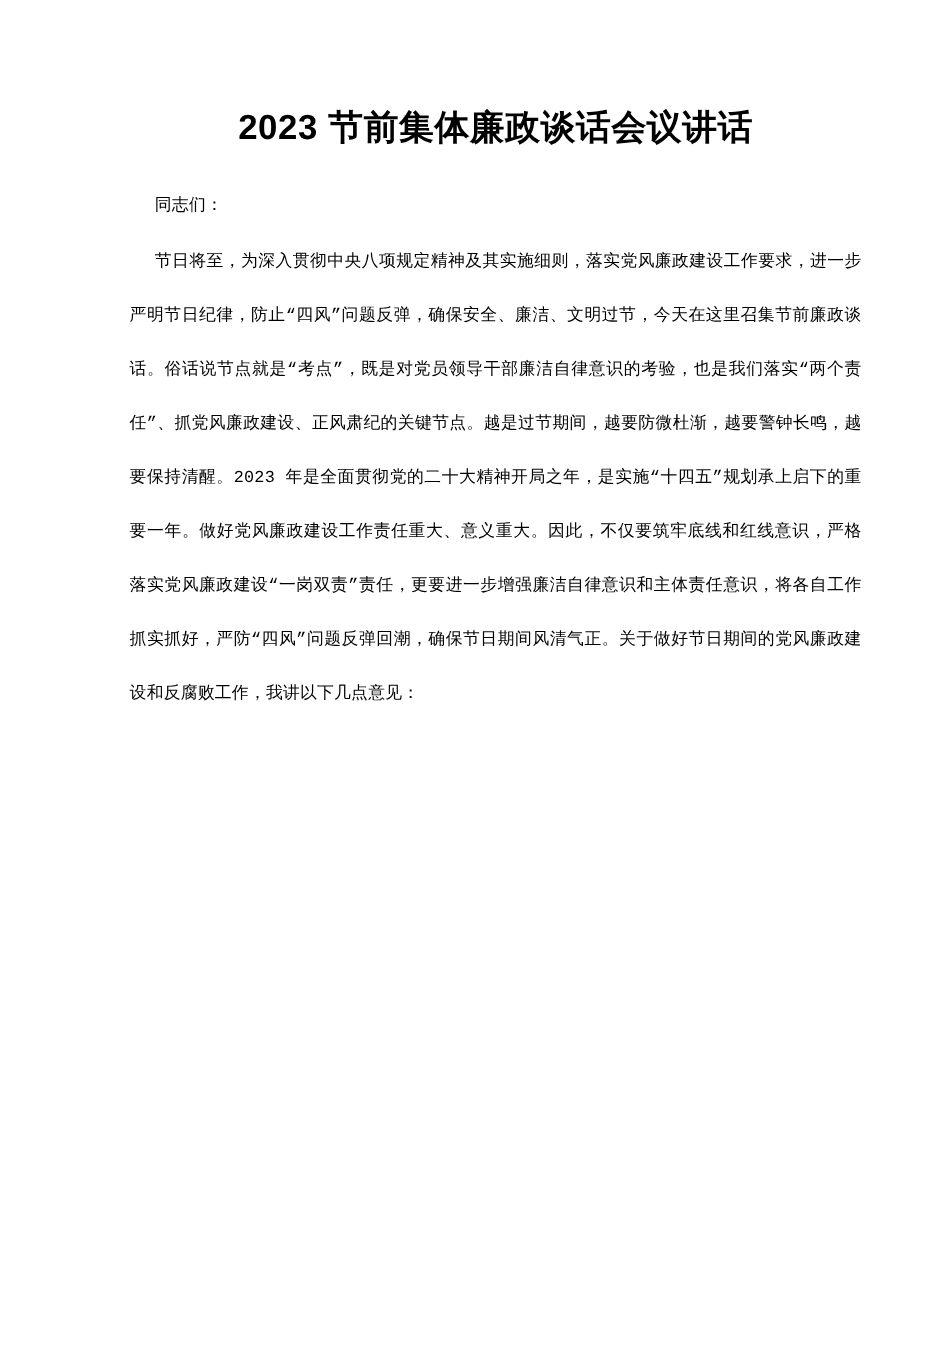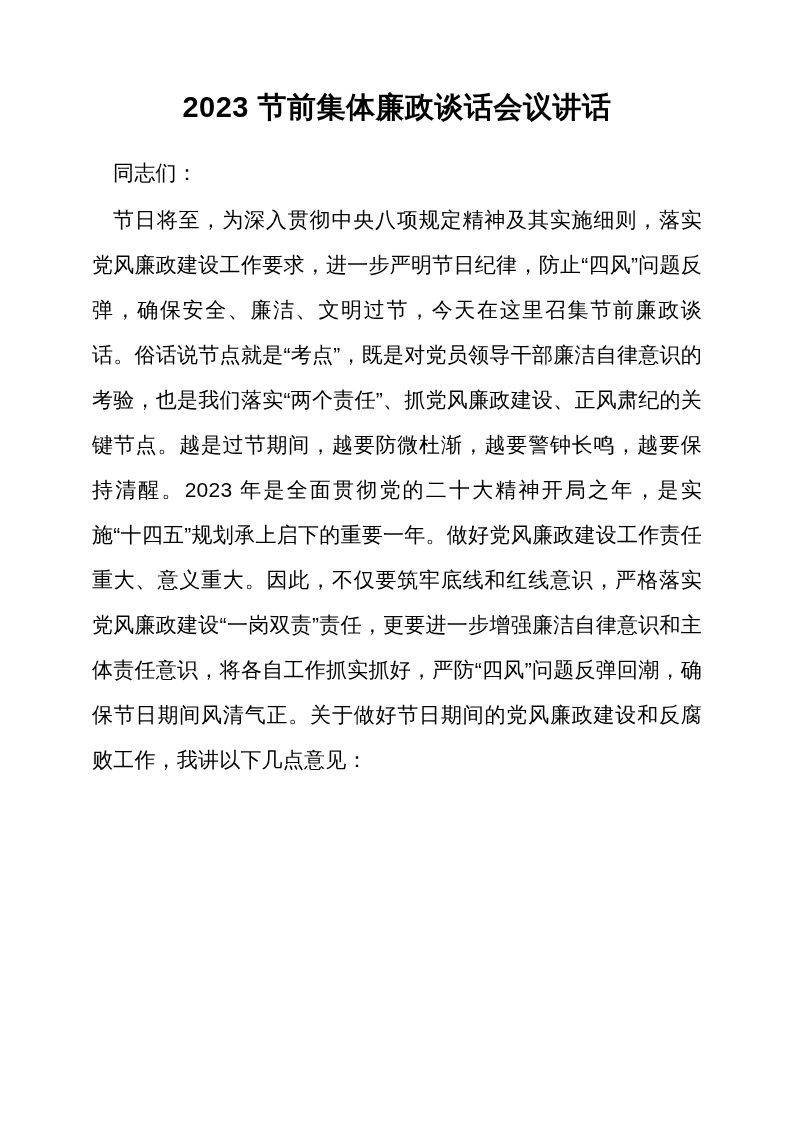--- a/index.html
+++ b/index.html
@@ -17,41 +17,41 @@
   .page {
     position: relative;
     width: 793px;
     height: 1122px;
     box-sizing: border-box;
     padding: 0;
     background: #ffffff;
   }
   .doc-body {
     position: absolute;
-    left: 92px;
+    left: 108px;
     top: 86px;
     width: 610px;
   }
   .doc-title {
     font-size: 29px;
     font-weight: bold;
     line-height: 1.5;
     text-align: center;
     letter-spacing: 0.5px;
     margin: 0 0 20px 0;
     font-family: "Liberation Sans", "DejaVu Sans", sans-serif;
   }
   .para {
-    font-size: 21px;
+    font-size: 14px;
     line-height: 45px;
     text-align: justify;
     text-justify: inter-ideograph;
     margin: 0 0 2px 0;
     letter-spacing: 0.2px;
-    font-family: Liberation Sans, sans-serif;
+    font-family: Liberation Mono, monospace;
   }
   .indent-1 {
     text-indent: 21px;
   }
   .indent-2 {
     text-indent: 42px;
   }
 </style>
 </head>
 <body>

